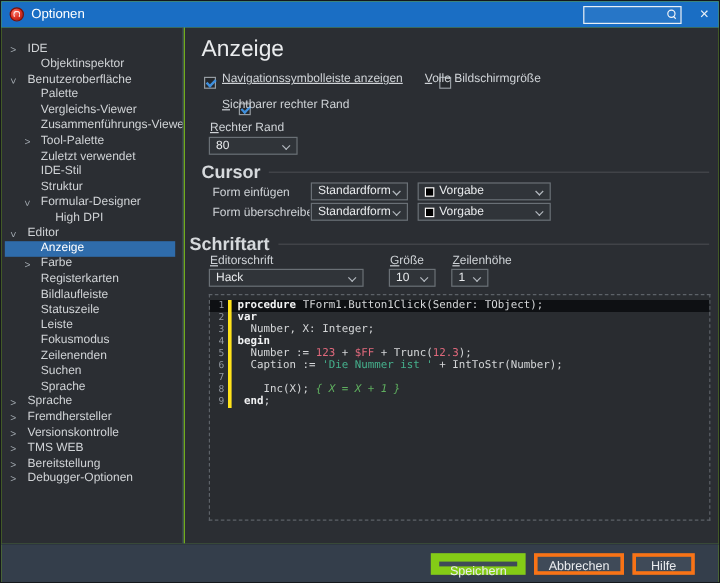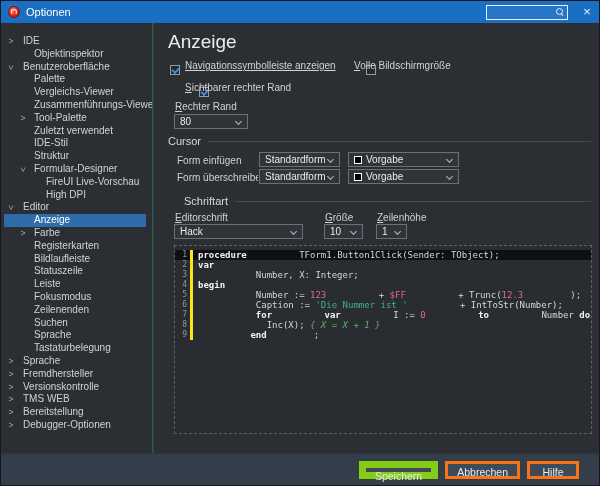--- a/index.html
+++ b/index.html
@@ -1,19 +1,19 @@
 <!DOCTYPE html>
 <html><head>
 <meta charset="utf-8">
 <style>
   * { margin:0; padding:0; box-sizing:border-box; }
   html,body { background:#1b1d20; }
   body { font-family:"Liberation Sans", sans-serif; }
 
-  #window { position:relative; width:600px; height:486px; background:#14532d; overflow:hidden;
+  #window { position:relative; width:600px; height:486px; background:#84cc16; overflow:hidden;
             color:#d4d7da; border:1px solid #15181c; }
 
   
   .titlebar { position:absolute; top:0; left:0; right:0; height:22px; background:#1a6ec4;
               display:flex; align-items:center; }
   .app-icon { width:12px; height:12px; border-radius:50%; margin:0 6px 0 7px;
               background:radial-gradient(circle at 35% 32%, #ff7b6d 0%, #e03526 45%, #9c1408 100%);
               border:1px solid #7e1006; position:relative; }
   .app-icon::after { content:""; position:absolute; left:2px; top:2px; width:4px; height:4px;
               border-radius:50%; border:1px solid rgba(255,255,255,.85); border-bottom-color:transparent; }
@@ -56,36 +56,36 @@
 
   .combo { position:absolute; height:15px; background:#303439; border:1px solid #6a7076;
            font-size:10px; color:#e8eaec; line-height:13px; padding-left:5px; white-space:nowrap;
            overflow:hidden; }
   .combo .chev { position:absolute; right:6px; top:4px; width:5px; height:5px;
            border-right:1px solid #b3b9bf; border-bottom:1px solid #b3b9bf; transform:rotate(45deg); }
   .combo .swatch { display:inline-block; width:8px; height:8px; background:#000;
            border:1px solid #fff; margin:2.5px 4px 0 0; vertical-align:top; }
 
   .group-h { display:flex; align-items:center; }
-  .group-h .t { font-size:11px; color:#d6d9dc; }
+  .group-h .t { font-size:15px; color:#d6d9dc;font-weight:bold; }
   .group-h .ln { flex:1; height:1px; background:#47494e; margin-left:7px; }
 
   .clip { overflow:hidden; white-space:nowrap; }
 
   
   .codebox { position:absolute; left:20px; top:222px; width:418px; height:189px;
              border:1px dashed #5d6268; background:#292c30; padding-top:4px;
              font-family:"DejaVu Sans Mono", monospace; font-size:9px; }
   .code-row { display:flex; height:10px; line-height:10px; }
   .code-row.active { background:#0e1013; }
   .code-row .gut { width:15px; text-align:right; padding-right:3px; color:#9298a0; font-size:8px; }
   .code-row .bar { width:3px; background:#ffe31a; margin-right:5px; }
   .code-row .src { white-space:pre; color:#d5d7d9; }
   .tok-kw { font-weight:bold; color:#f2f3f4; }
-  .tok-pl { color:#d5d7d9;padding-left:47px; }
+  .tok-pl { color:#d5d7d9; }
   .tok-num { color:#e0697c; }
   .tok-str { color:#45b08c; }
   .tok-cmt { color:#5faf5f; font-style:italic; }
 
   
   .footer { position:absolute; left:0; right:0; bottom:0; height:32px; background:#343e4b;
             border-top:1px solid #2c3540; display:flex; align-items:center;
             justify-content:flex-end; gap:7px; padding-right:20px; }
   .btn { height:18px; min-width:52px; padding:0 9px; background:#3f4a58; color:#e9ebee;
          font-size:10.5px; line-height:16px; text-align:center; border:3px solid #f97316; cursor:default; }
@@ -113,34 +113,32 @@
       <div class="tree-row lvl1"><span>Objektinspektor</span></div>
       <div class="tree-row lvl0"><span class="tw expanded">&gt;</span><span>Benutzeroberfläche</span></div>
       <div class="tree-row lvl1"><span>Palette</span></div>
       <div class="tree-row lvl1"><span>Vergleichs-Viewer</span></div>
       <div class="tree-row lvl1"><span>Zusammenführungs-Viewer</span></div>
       <div class="tree-row lvl1"><span class="tw collapsed">&gt;</span><span>Tool-Palette</span></div>
       <div class="tree-row lvl1"><span>Zuletzt verwendet</span></div>
       <div class="tree-row lvl1"><span>IDE-Stil</span></div>
       <div class="tree-row lvl1"><span>Struktur</span></div>
       <div class="tree-row lvl1"><span class="tw expanded">&gt;</span><span>Formular-Designer</span></div>
-      <div class="tree-row lvl2"><span>FireUI Live-Vorschau</span></div>
       <div class="tree-row lvl2"><span>High DPI</span></div>
       <div class="tree-row lvl0"><span class="tw expanded">&gt;</span><span>Editor</span></div>
       <div class="tree-row lvl1 selected"><span>Anzeige</span></div>
       <div class="tree-row lvl1"><span class="tw collapsed">&gt;</span><span>Farbe</span></div>
       <div class="tree-row lvl1"><span>Registerkarten</span></div>
       <div class="tree-row lvl1"><span>Bildlaufleiste</span></div>
       <div class="tree-row lvl1"><span>Statuszeile</span></div>
       <div class="tree-row lvl1"><span>Leiste</span></div>
       <div class="tree-row lvl1"><span>Fokusmodus</span></div>
       <div class="tree-row lvl1"><span>Zeilenenden</span></div>
       <div class="tree-row lvl1"><span>Suchen</span></div>
       <div class="tree-row lvl1"><span>Sprache</span></div>
-      <div class="tree-row lvl1"><span>Tastaturbelegung</span></div>
       <div class="tree-row lvl0"><span class="tw collapsed">&gt;</span><span>Sprache</span></div>
       <div class="tree-row lvl0"><span class="tw collapsed">&gt;</span><span>Fremdhersteller</span></div>
       <div class="tree-row lvl0"><span class="tw collapsed">&gt;</span><span>Versionskontrolle</span></div>
       <div class="tree-row lvl0"><span class="tw collapsed">&gt;</span><span>TMS WEB</span></div>
       <div class="tree-row lvl0"><span class="tw collapsed">&gt;</span><span>Bereitstellung</span></div>
       <div class="tree-row lvl0"><span class="tw collapsed">&gt;</span><span>Debugger-Optionen</span></div>
     </div>
 
   <div class="content">
 
@@ -181,21 +179,21 @@
     <div class="combo" style="left:105px; top:146px; width:81px;">
       <span>Standardform</span>
       <span class="chev"></span>
     </div>
     <div class="combo" style="left:194px; top:146px; width:111px;">
       <span class="swatch"></span><span>Vorgabe</span>
       <span class="chev"></span>
     </div>
 
     
-    <div class="abs group-h" style="left:30px; top:172px; right:8px;">
+    <div class="abs group-h" style="left:4px; top:172px; right:8px;">
       <span class="t">Schriftart</span>
       <span class="ln"></span>
     </div>
 
     <span class="abs lbl accel" style="left:21px; top:189px;">Editorschrift</span>
     <span class="abs lbl accel" style="left:171px; top:189px;">Größe</span>
     <span class="abs lbl accel" style="left:223px; top:189px;">Zeilenhöhe</span>
 
     <div class="combo" style="left:20px; top:201px; width:129px;">
       <span>Hack</span>
@@ -239,21 +237,20 @@
             <span class="src"><span class="tok-pl">  Number := </span><span class="tok-num">123</span><span class="tok-pl"> + </span><span class="tok-num">$FF</span><span class="tok-pl"> + Trunc(</span><span class="tok-num">12.3</span><span class="tok-pl">);</span></span>
           </div>
           <div class="code-row">
             <span class="gut">6</span>
             <span class="bar"></span>
             <span class="src"><span class="tok-pl">  Caption := </span><span class="tok-str">'Die Nummer ist '</span><span class="tok-pl"> + IntToStr(Number);</span></span>
           </div>
           <div class="code-row">
             <span class="gut">7</span>
             <span class="bar"></span>
-            <span class="src"><span class="tok-pl">  </span><span class="tok-kw">for</span><span class="tok-pl"> </span><span class="tok-kw">var</span><span class="tok-pl"> I := </span><span class="tok-num">0</span><span class="tok-pl"> </span><span class="tok-kw">to</span><span class="tok-pl"> Number </span><span class="tok-kw">do</span></span>
           </div>
           <div class="code-row">
             <span class="gut">8</span>
             <span class="bar"></span>
             <span class="src"><span class="tok-pl">    Inc(X); </span><span class="tok-cmt">{ X = X + 1 }</span></span>
           </div>
           <div class="code-row">
             <span class="gut">9</span>
             <span class="bar"></span>
             <span class="src"><span class="tok-pl"> </span><span class="tok-kw">end</span><span class="tok-pl">;</span></span>

